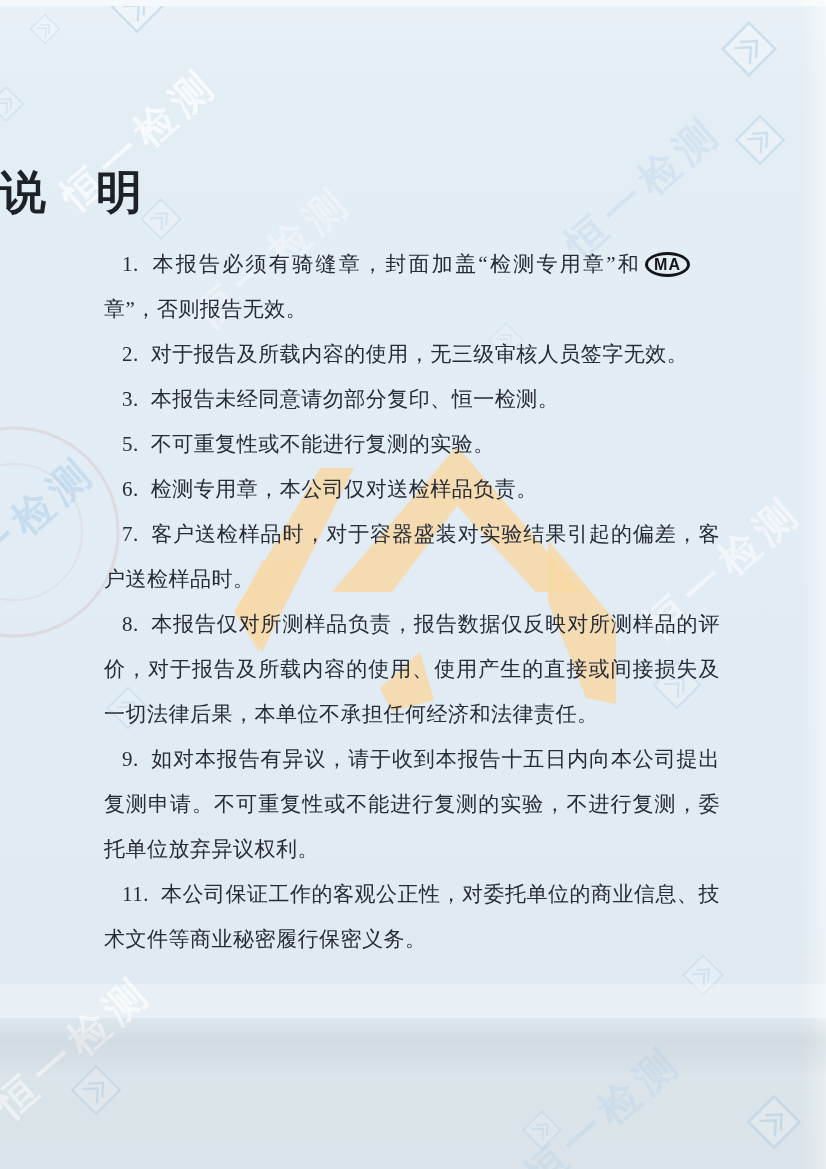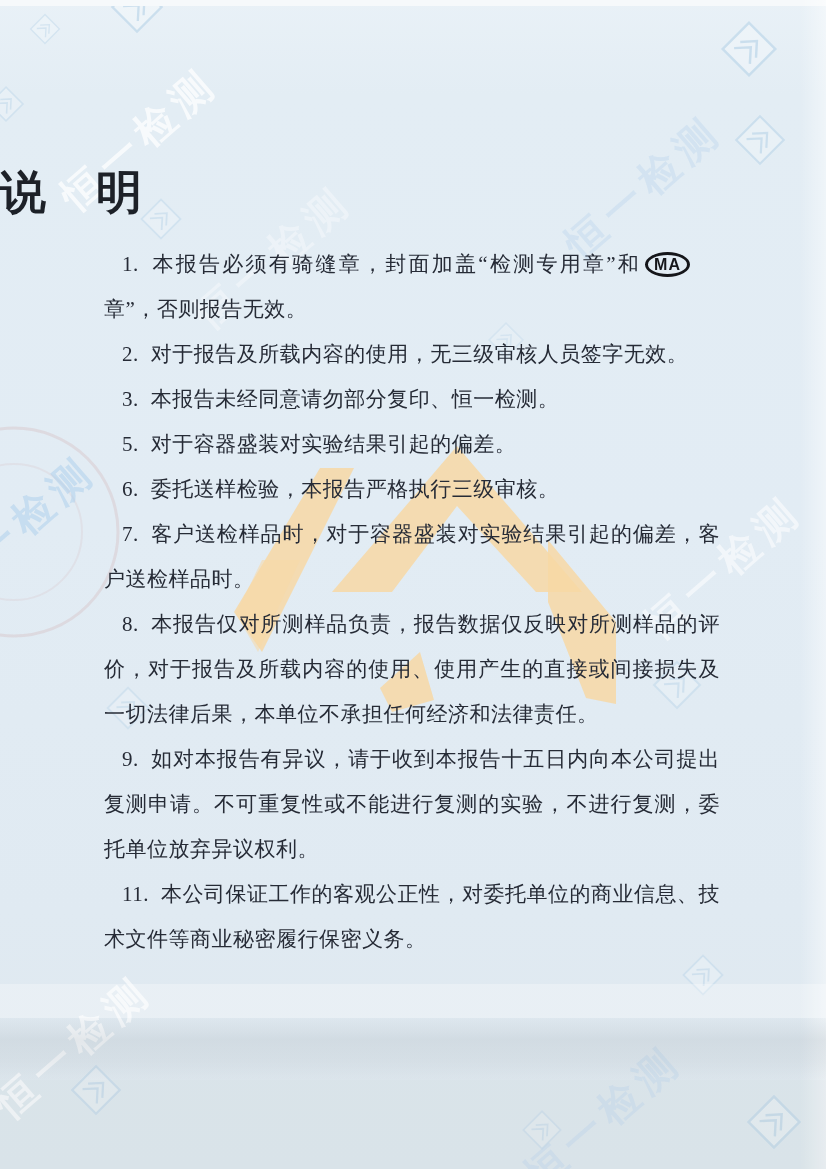--- a/index.html
+++ b/index.html
@@ -110,23 +110,23 @@
 
     <div class="notes">
 
       <p class="note"><span class="num">1.</span><span>本报告必须有骑缝章，封面加盖“检测专用章”和</span><span class="cma">MA</span><span>章”，否则报告无效。</span></p>
 
       <p class="note"><span class="num">2.</span><span>对于报告及所载内容的使用，无三级审核人员签字无效。</span></p>
 
       <p class="note"><span class="num">3.</span><span>本报告未经同意请勿部分复印、恒一检测。</span></p>
 
 
-      <p class="note"><span class="num">5.</span><span>对于容器盛装对实验结果引起的偏差。</span></p>
+      <p class="note"><span class="num">5.</span><span>不可重复性或不能进行复测的实验。</span></p>
 
-      <p class="note"><span class="num">6.</span><span>委托送样检验，本报告严格执行三级审核。</span></p>
+      <p class="note"><span class="num">6.</span><span>检测专用章，本公司仅对送检样品负责。</span></p>
 
       <p class="note"><span class="num">7.</span><span>客户送检样品时，对于容器盛装对实验结果引起的偏差，客户送检样品时。</span></p>
 
       <p class="note"><span class="num">8.</span><span>本报告仅对所测样品负责，报告数据仅反映对所测样品的评价，对于报告及所载内容的使用、使用产生的直接或间接损失及一切法律后果，本单位不承担任何经济和法律责任。</span></p>
 
       <p class="note"><span class="num">9.</span><span>如对本报告有异议，请于收到本报告十五日内向本公司提出复测申请。不可重复性或不能进行复测的实验，不进行复测，委托单位放弃异议权利。</span></p>
 
       <p class="note"><span class="num">11.</span><span>本公司保证工作的客观公正性，对委托单位的商业信息、技术文件等商业秘密履行保密义务。</span></p>
 
     </div>

